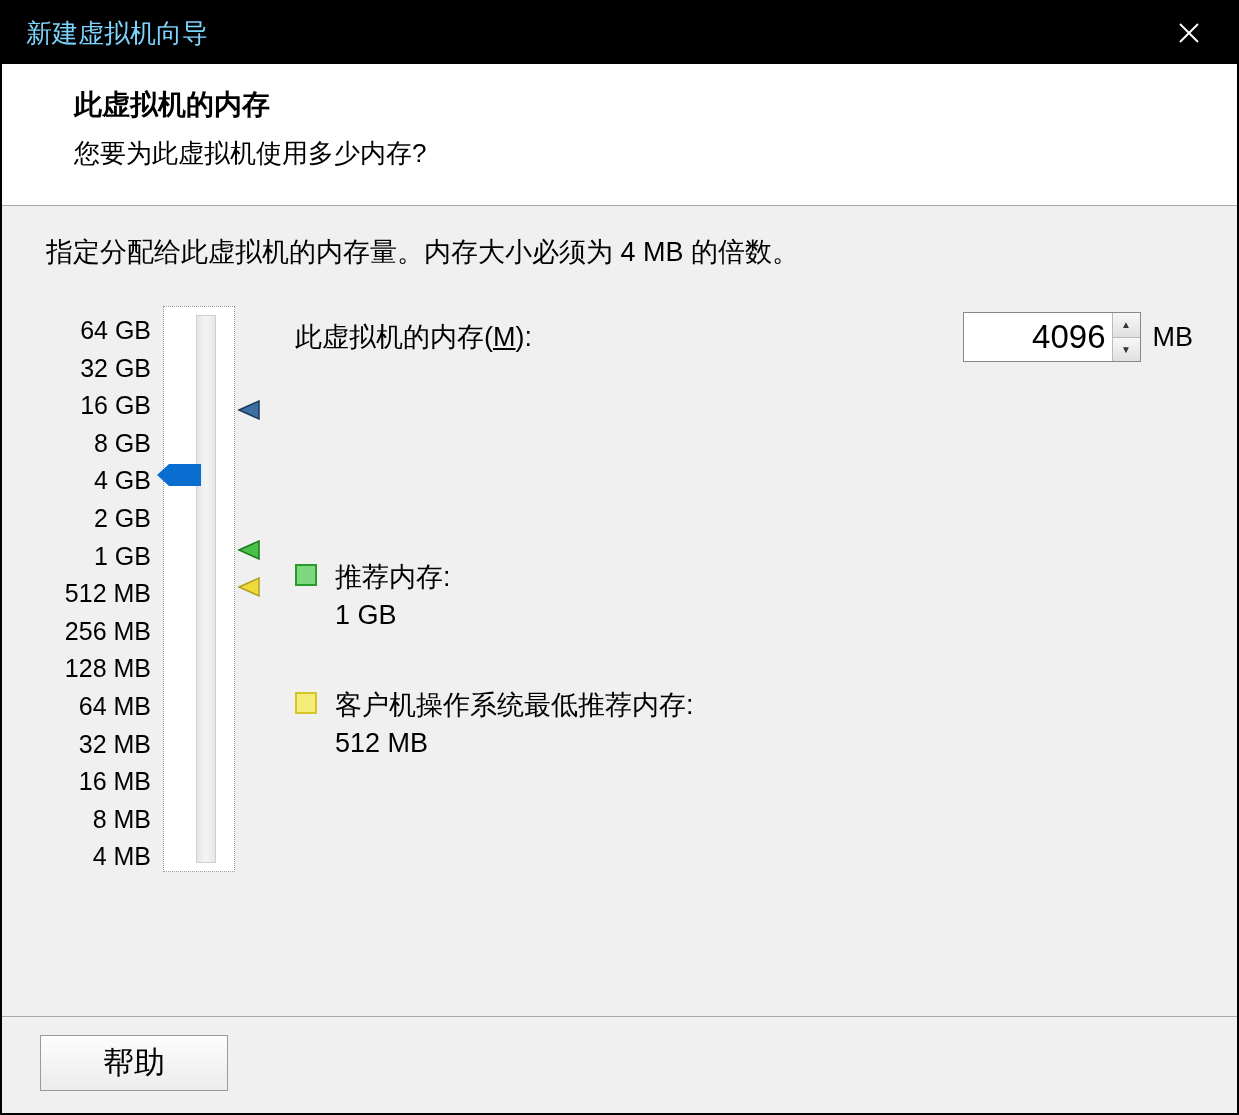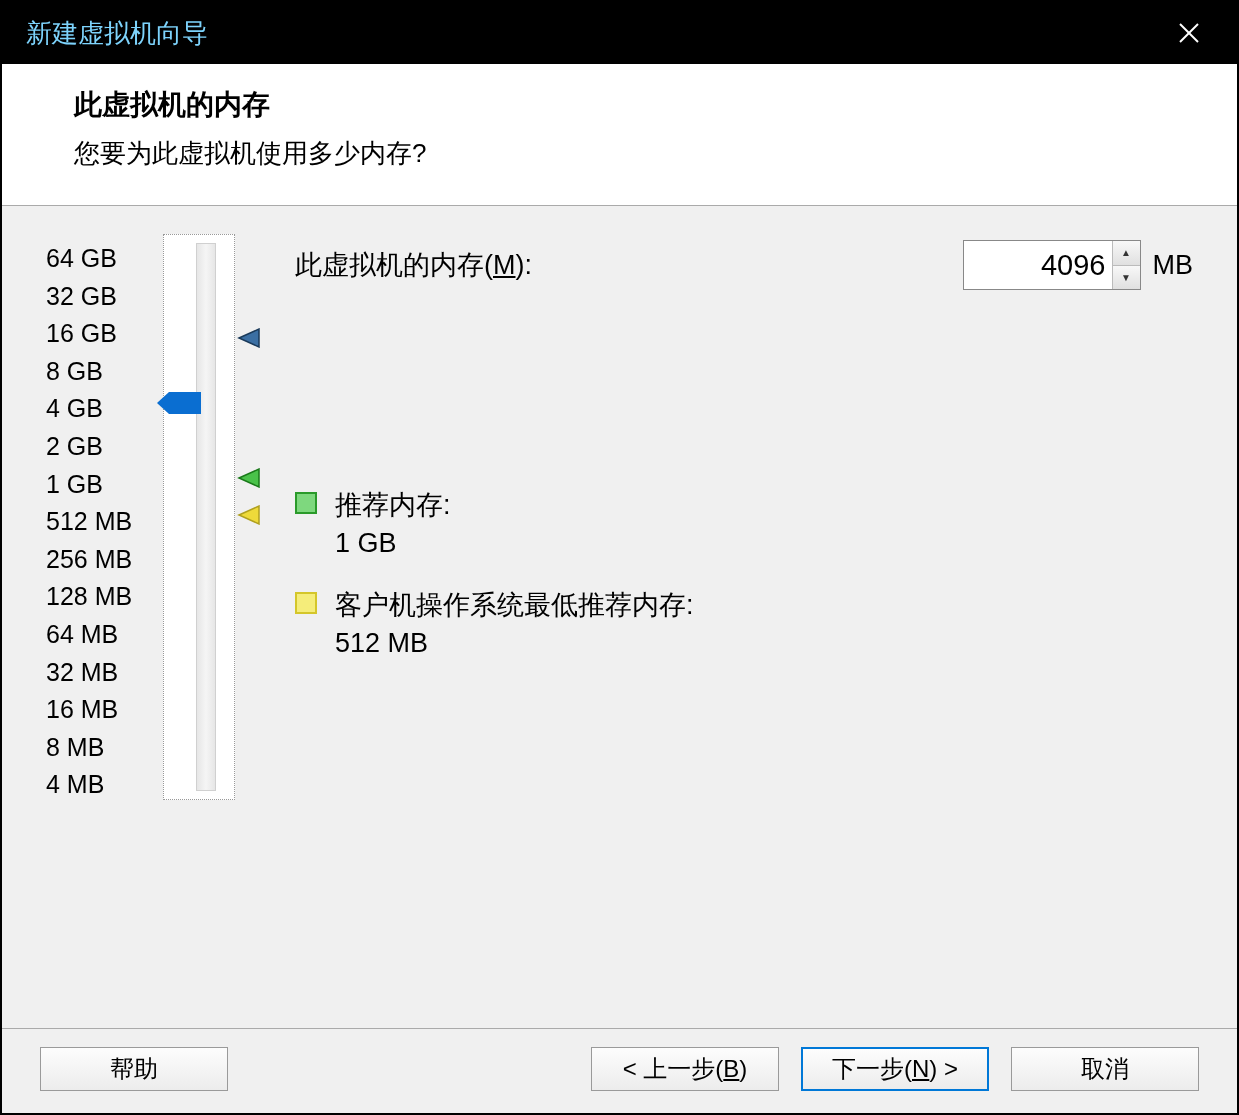--- a/index.html
+++ b/index.html
@@ -60,20 +60,21 @@
   .instruction {
     font-size: 27px;
     margin-bottom: 36px;
   }
   .memory-area {
     display: flex;
     align-items: flex-start;
   }
   .labels-col {
     width: 105px;
+    text-align: right;
     font-size: 25px;
     line-height: 37.6px;
     padding-top: 6px;
   }
   .labels-col div { white-space: nowrap; }
   .slider-col {
     width: 82px;
     position: relative;
     height: 580px;
     margin-left: 4px;
@@ -135,21 +136,21 @@
   .spin-box {
     display: flex;
     border: 1px solid #888;
     background: #fff;
     height: 50px;
   }
   .spin-input {
     width: 148px;
     border: none;
     text-align: right;
-    font-size: 29px;
+    font-size: 33px;
     padding: 0 6px;
     outline: none;
   }
   .spin-btns {
     width: 28px;
     display: flex;
     flex-direction: column;
     border-left: 1px solid #bbb;
   }
   .spin-btn {
@@ -181,25 +182,25 @@
   .legend-text { font-size: 27px; line-height: 38px; }
   .legend-val { margin-top: 0; }
   .footer {
     border-top: 1px solid #aaa;
     background: #f0f0f0;
     padding: 18px 38px 22px 38px;
     display: flex;
     align-items: center;
   }
   .btn {
-    height: 44px;
+    height: 56px;
     min-width: 188px;
     background: linear-gradient(#fdfdfd, #ececec);
     border: 1px solid #9a9a9a;
-    font-size: 24px;
+    font-size: 31px;
     display: flex;
     align-items: center;
     justify-content: center;
     cursor: pointer;
     padding: 0 4px;
   }
   .btn-default {
     border: 2px solid #0078d7;
   }
   .footer-spacer { flex: 1; }
@@ -220,20 +221,21 @@
       </svg>
     </div>
   </div>
 
   <div class="header-panel">
     <div class="header-title">此虚拟机的内存</div>
     <div class="header-sub">您要为此虚拟机使用多少内存?</div>
   </div>
 
   <div class="body-panel">
+    <div class="instruction">指定分配给此虚拟机的内存量。内存大小必须为 4 MB 的倍数。</div>
 
     <div class="memory-area">
 
       <div class="labels-col" id="slider-labels">
           <div>64 GB</div>
           <div>32 GB</div>
           <div>16 GB</div>
           <div>8 GB</div>
           <div>4 GB</div>
           <div>2 GB</div>
@@ -296,43 +298,30 @@
 
 
         <div class="legend-block" style="top:252px;left:12px">
           <div class="legend-sq" style="background:#7ed87e;border-color:#2a9a2a"></div>
           <div class="legend-text">
             <div>推荐内存:</div>
             <div class="legend-val">1 GB</div>
           </div>
         </div>
 
-        <div class="legend-block" style="top:352px;left:12px">
+        <div class="legend-block" style="top:380px;left:12px">
           <div class="legend-sq" style="background:#f5ed7a;border-color:#d4c62a"></div>
           <div class="legend-text">
             <div>客户机操作系统最低推荐内存:</div>
             <div class="legend-val">512 MB</div>
           </div>
         </div>
       </div>
 
     </div>
   </div>
 
   <div class="footer">
     <button class="btn">帮助</button>
     <div class="footer-spacer"></div>
-    <div class="btn-group">
-      <button class="btn">
-        <span>&lt; 上一步(</span>
-          <span class="underline-char">B</span>
-          <span>)</span>
-      </button>
-      <button class="btn btn-default">
-        <span>下一步(</span>
-          <span class="underline-char">N</span>
-          <span>) &gt;</span>
-      </button>
-      <button class="btn">取消</button>
-    </div>
   </div>
 
 </div>
 
 </body></html>

